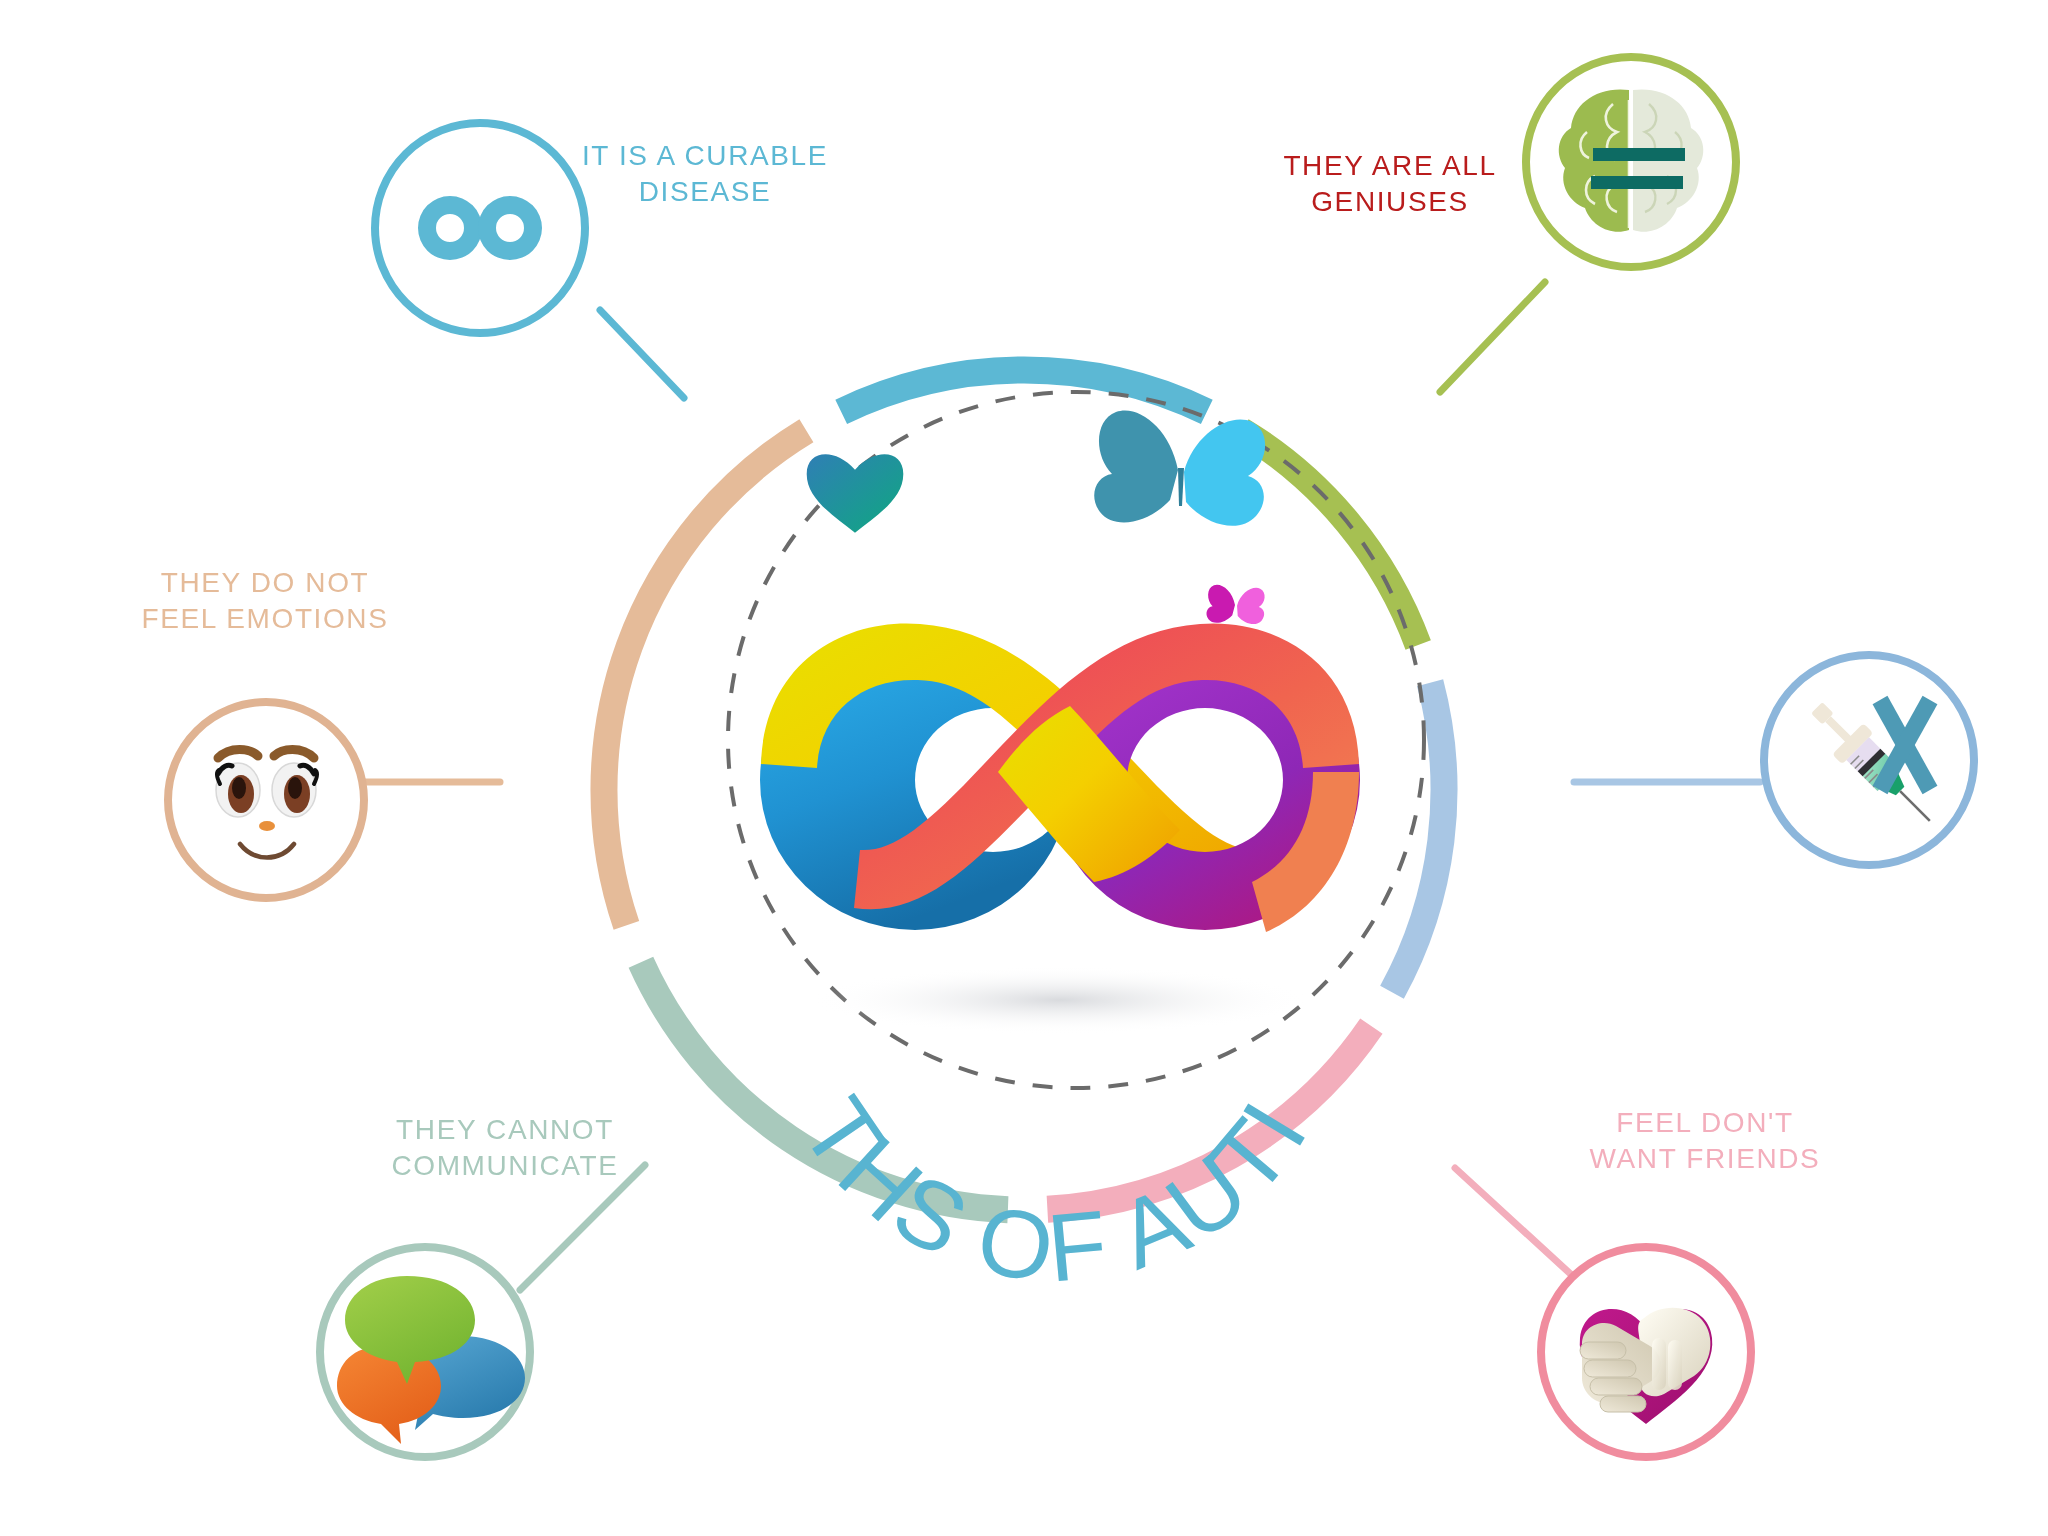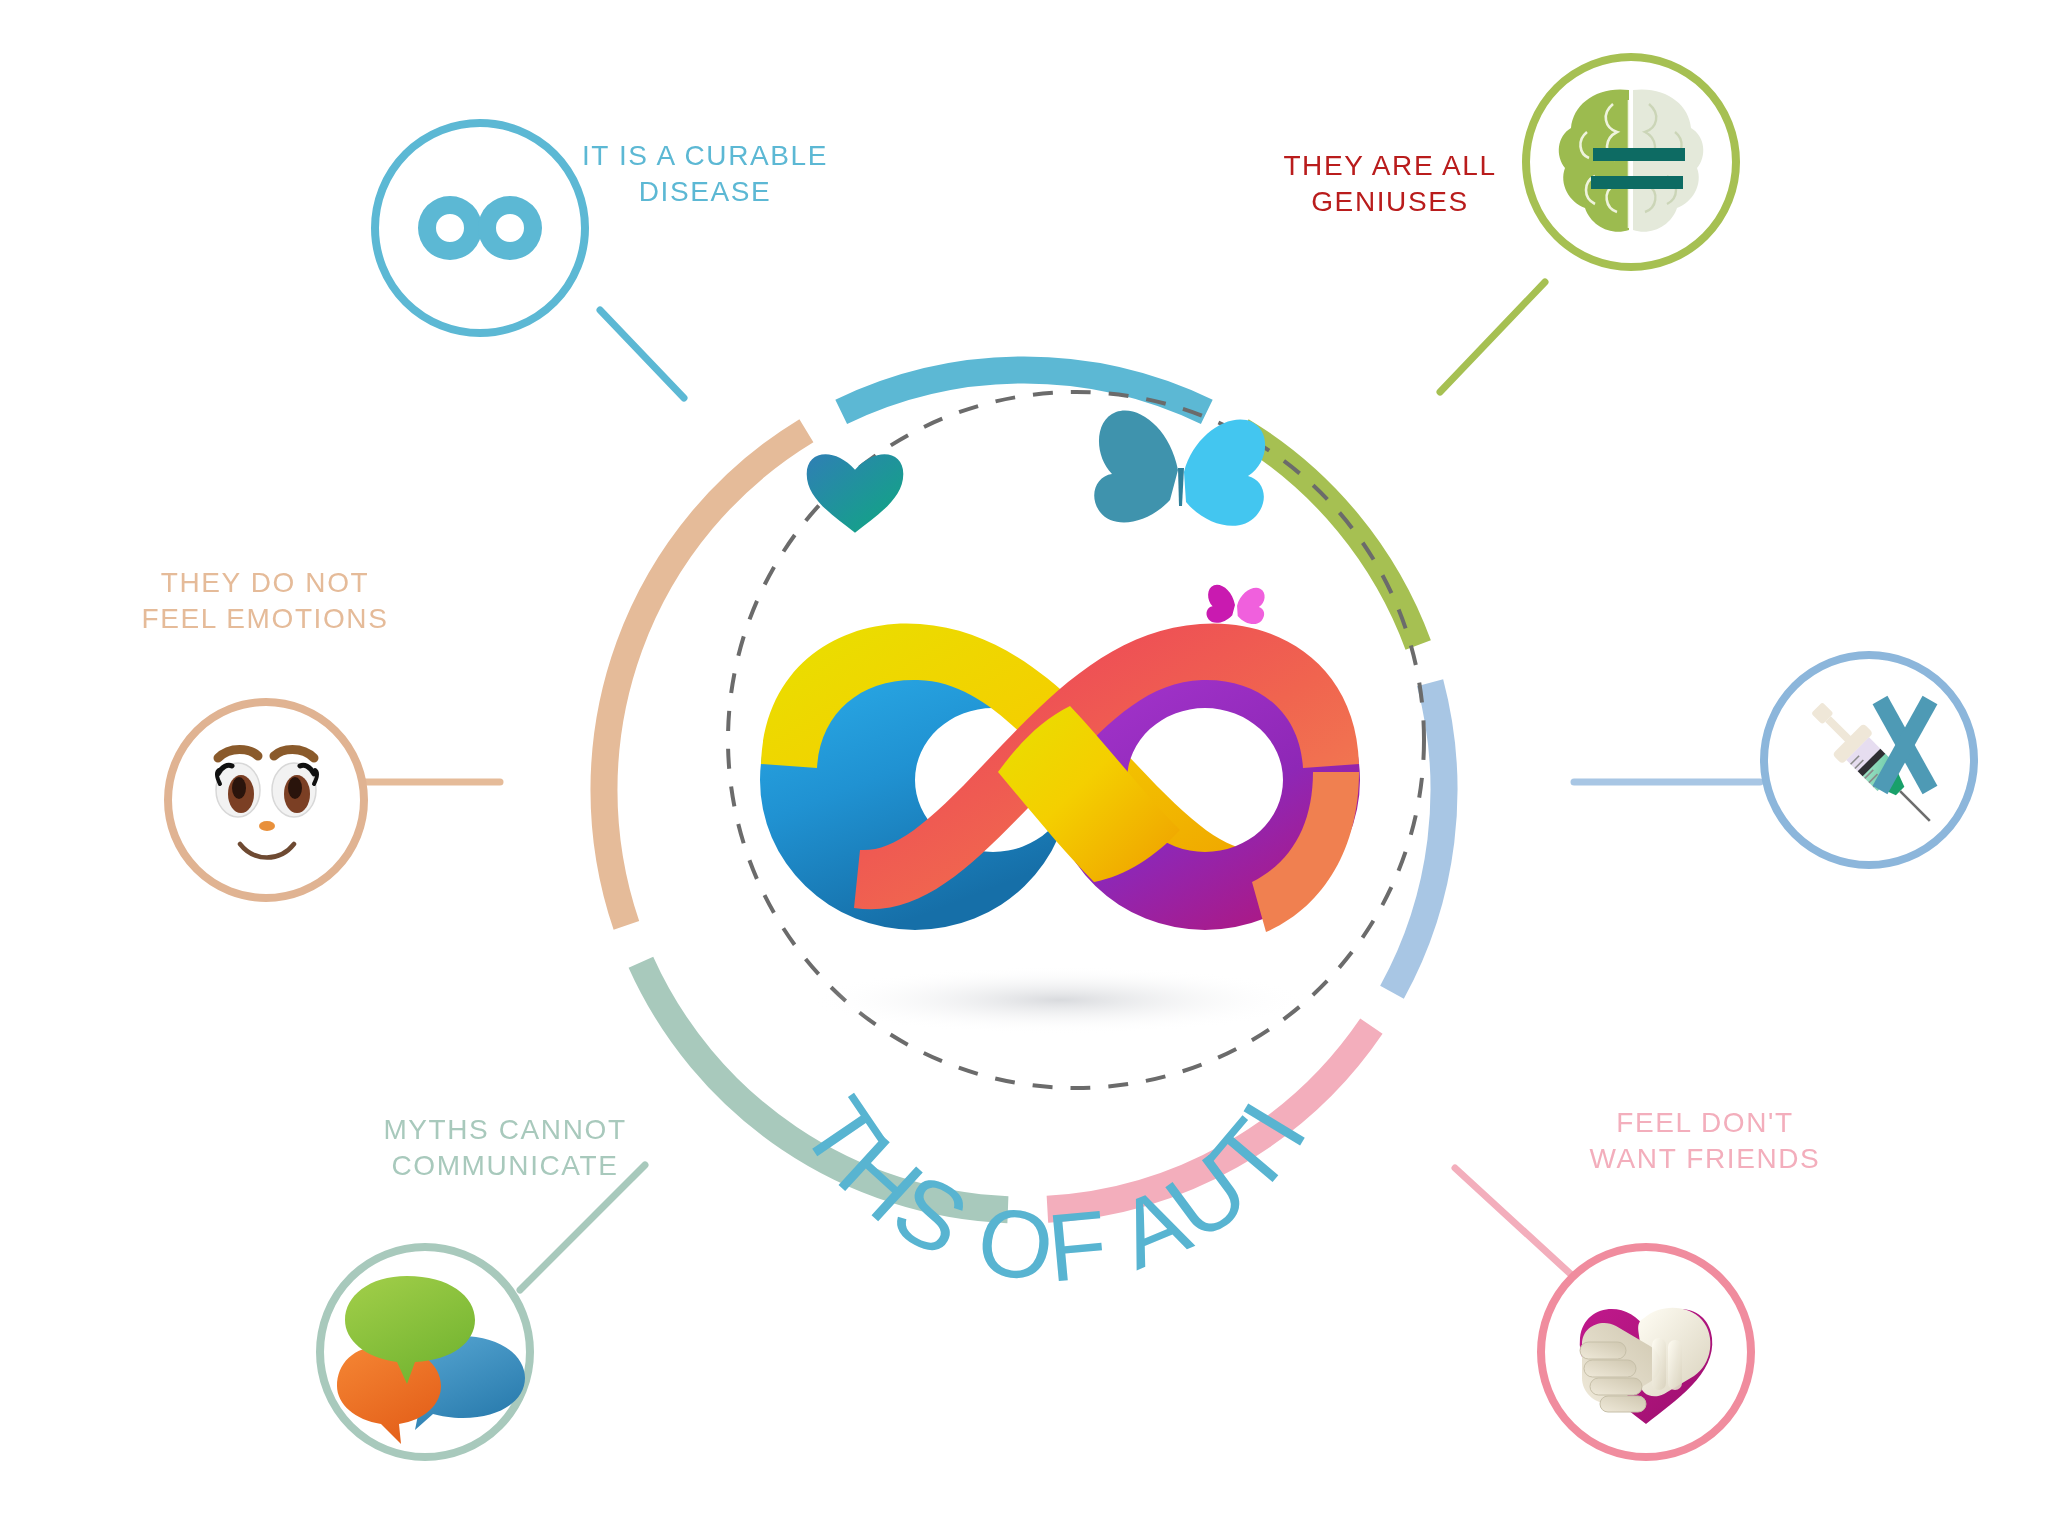--- a/index.html
+++ b/index.html
@@ -305,19 +305,19 @@
   <div class="lbl" style="left:545px;top:138px;width:320px;color:#5cb8d4;">IT IS A CURABLE
 DISEASE</div>
 
   <div class="lbl" style="left:1230px;top:148px;width:320px;color:#b91c1c;">THEY ARE ALL
 GENIUSES</div>
 
 
   <div class="lbl" style="left:1545px;top:1105px;width:320px;color:#f3aebc;">FEEL DON'T
 WANT FRIENDS</div>
 
-  <div class="lbl" style="left:345px;top:1112px;width:320px;color:#a8c9bc;">MYTHS CANNOT
+  <div class="lbl" style="left:345px;top:1112px;width:320px;color:#a8c9bc;">THEY CANNOT
 COMMUNICATE</div>
 
   <div class="lbl" style="left:105px;top:565px;width:320px;color:#e5bb99;">THEY DO NOT
 FEEL EMOTIONS</div>
 
 </div>
 
 </body></html>

